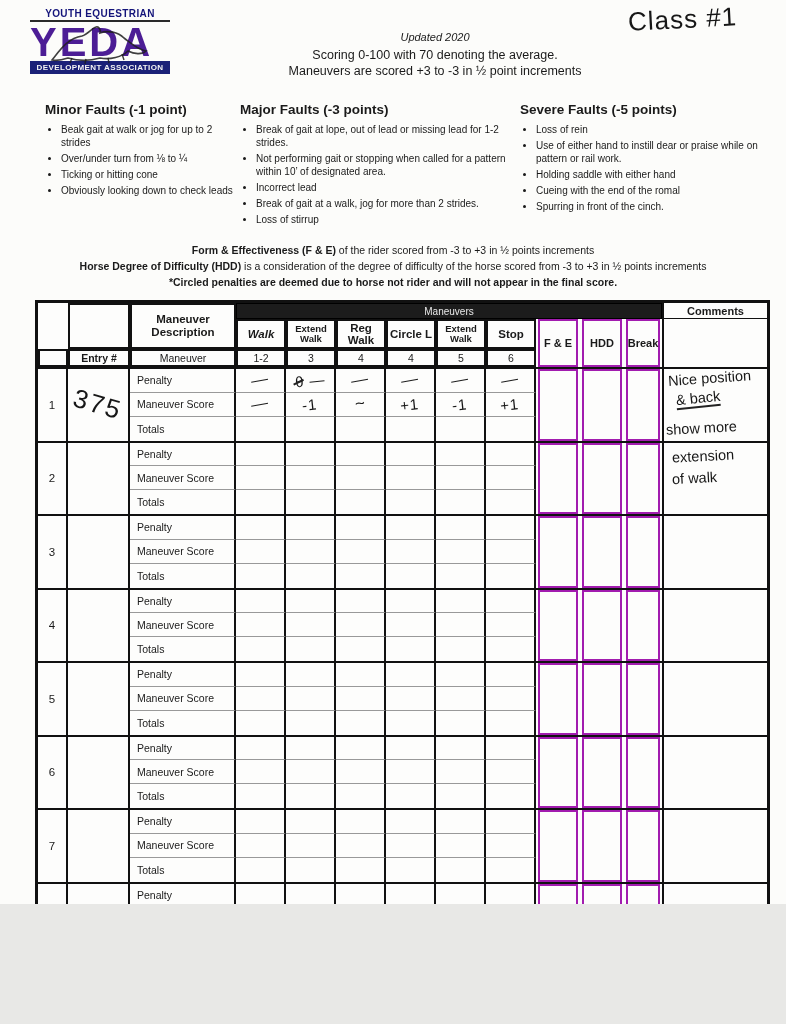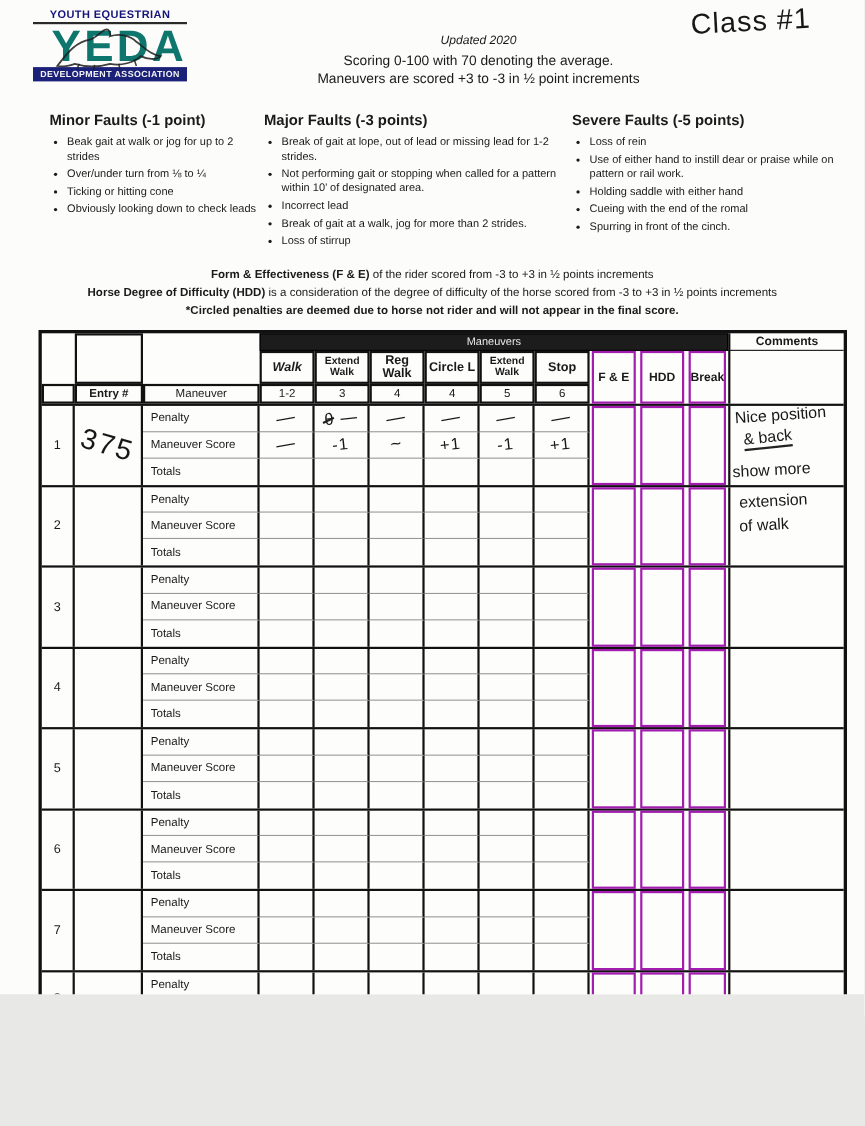--- a/index.html
+++ b/index.html
@@ -3,22 +3,22 @@
 <meta charset="utf-8">
 <style>
   html,body{margin:0;padding:0;background:#e8e8e6;}
   .page{position:relative;width:786px;height:904px;background:#fcfcfa;margin:0 auto;
         font-family:"Liberation Sans",sans-serif;color:#1a1a1a;overflow:hidden;}
 
   
   .logo{position:absolute;left:30px;top:8px;width:140px;}
   .logo-top{font-size:10px;font-weight:bold;color:#14147a;letter-spacing:.4px;
             border-bottom:2.5px solid #2a2a2a;padding-bottom:1px;text-align:center;}
-  .logo-main{position:relative;font-size:40px;font-weight:800;color:#0f766e;
-             letter-spacing:3px;line-height:.95;text-align:right;padding:1px 0 0 0;}
+  .logo-main{position:relative;font-size:40px;font-weight:800;color:#4c1d95;
+             letter-spacing:3px;line-height:.95;text-align:left;padding:1px 0 0 0;}
   .logo-horse{position:absolute;left:8px;top:2px;width:124px;height:40px;}
   .logo-bottom{background:#1b2178;color:#f4f4f4;font-size:8px;font-weight:bold;
                text-align:center;letter-spacing:.4px;padding:2px 1px;}
   .title-wrap{position:absolute;left:205px;top:30px;width:460px;text-align:center;}
   .doc-title{font-size:16.5px;font-weight:bold;}
   .doc-updated{font-size:11px;font-style:italic;margin-top:1px;}
   .doc-scoring{font-size:12.5px;margin-top:5px;line-height:1.25;}
 
   .hw{font-family:cursive,sans-serif;color:#171717;}
   .class-hw{position:absolute;left:628px;top:4px;font-size:26px;transform:rotate(-3deg);
@@ -147,20 +147,21 @@
       <div class="note-line"><b>Horse Degree of Difficulty (HDD)</b><span> is a consideration of the degree of difficulty of the horse scored from -3 to +3 in ½ points increments</span></div>
       <div class="note-line"><b>*Circled penalties are deemed due to horse not rider and will not appear in the final score.</b><span></span></div>
     </div>
 
   <div class="tbl">
     <div class="grid hdr" id="tbl-header">
         <div class="cell banner">Maneuvers</div>
         <div class="cell c-comments-h">Comments</div>
         <div class="cell c-comments-gap"></div>
         <div class="cell b c-empty-h"></div>
+        <div class="cell b c-desc-h">Maneuver Description</div>
         <div class="cell b man-name" style="grid-area: 2 / 4; font-style: italic;">Walk</div>
         <div class="cell b man-name small" style="grid-area: 2 / 5;">Extend Walk</div>
         <div class="cell b man-name" style="grid-area: 2 / 6;">Reg Walk</div>
         <div class="cell b man-name" style="grid-area: 2 / 7;">Circle L</div>
         <div class="cell b man-name small" style="grid-area: 2 / 8;">Extend Walk</div>
         <div class="cell b man-name" style="grid-area: 2 / 9;">Stop</div>
         <div class="cell scorebox c-score" style="grid-area: 2 / 10 / 4;">
           <div>F &amp; E</div>
         </div>
         <div class="cell scorebox c-score" style="grid-area: 2 / 11 / 4;">

